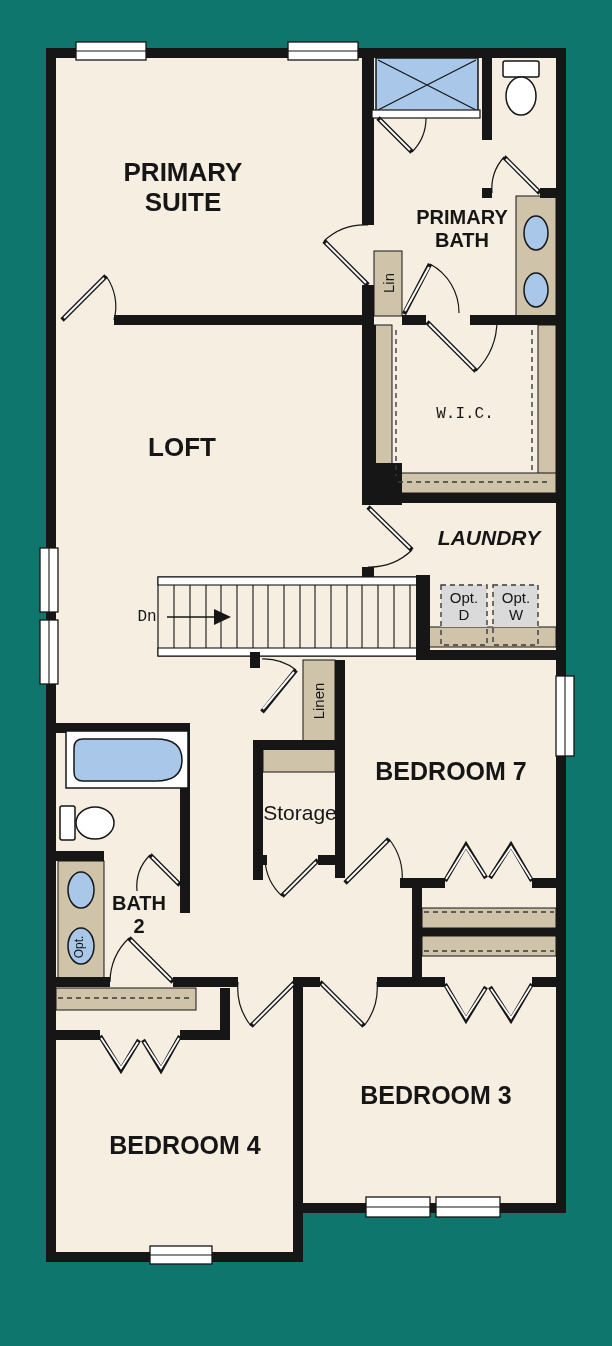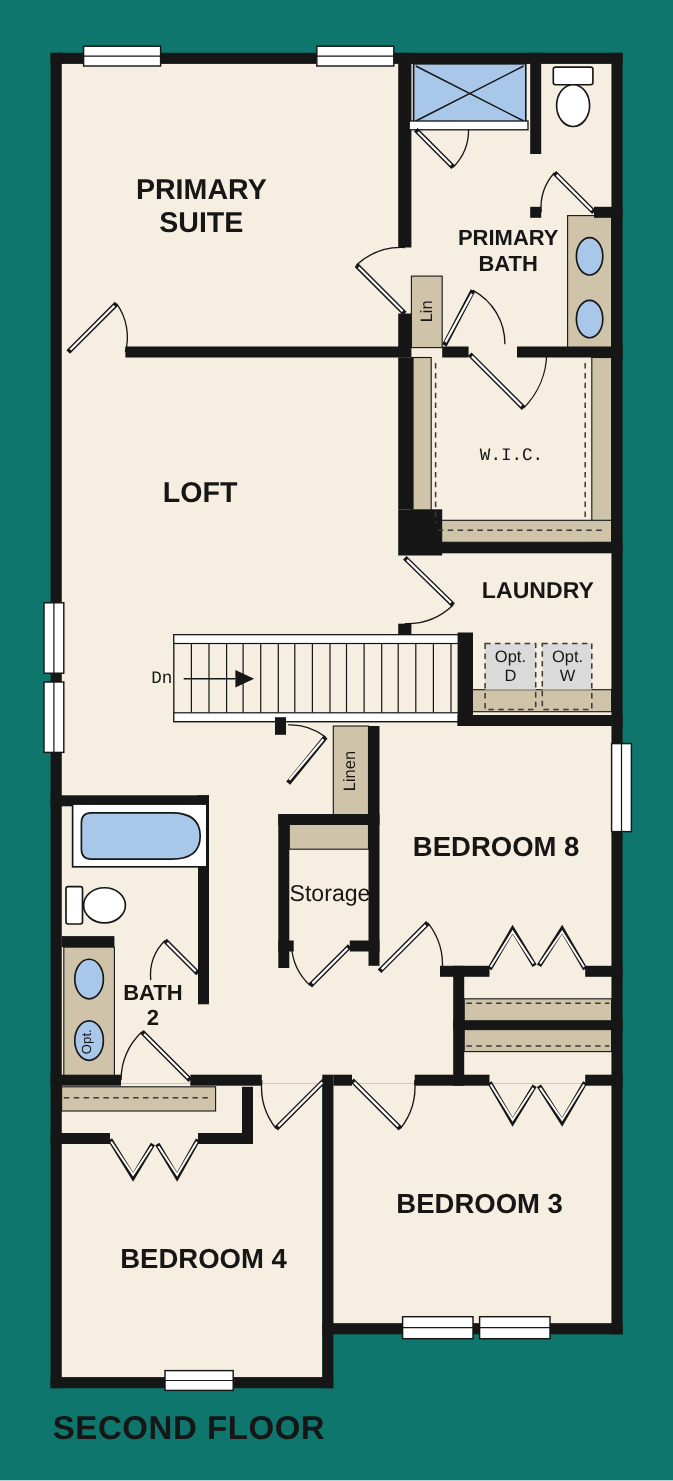--- a/index.html
+++ b/index.html
@@ -23,21 +23,21 @@
   .door-arc{stroke:var(--wall);stroke-width:1.2;fill:none;}
   .leaf-b{stroke:var(--wall);stroke-width:4.6;}
   .leaf-w{stroke:#ffffff;stroke-width:2;}
   .lbl{position:absolute;transform:translate(-50%,-50%);text-align:center;
        color:var(--ink);white-space:nowrap;line-height:1.15;}
   .rot{transform:translate(-50%,-50%) rotate(-90deg);}
   .b{font-weight:bold;}
   .fs26{font-size:26px;line-height:30px;}
   .fs25{font-size:25px;}
   .fs20{font-size:20px;line-height:23px;}
-  .fs21{font-size:21px;}
+  .fs21{font-size:21px;font-style:italic;}
   .fs17{font-size:21px;}
   .fs16{font-size:16px;}
   .fs15{font-size:15px;line-height:17px;}
   .fs12{font-size:12px;}
   .title{position:absolute;left:48px;top:1282px;font-size:30px;font-weight:bold;
          color:var(--ink);letter-spacing:0.5px;}
 </style>
 </head>
 <body>
 
@@ -314,27 +314,26 @@
     <span>Opt.</span><br>
     <span>W</span>
   </div>
 
   <div class="lbl fs16" style="left:147px;top:617px;font-family:Liberation Mono, monospace;">Dn</div>
 
   <div class="lbl fs15 rot" style="left:318px;top:701px;">Linen</div>
 
   <div class="lbl fs17" style="left:300px;top:813px;">Storage</div>
 
-  <div class="lbl b fs25" style="left:451px;top:771px;">BEDROOM 8</div>
+  <div class="lbl b fs25" style="left:451px;top:771px;">BEDROOM 7</div>
 
   <div class="lbl b fs20" style="left:139px;top:915px;">
     <span>BATH</span><br>
     <span>2</span>
   </div>
 
   <div class="lbl fs12 rot" style="left:80px;top:947px;">Opt.</div>
 
   <div class="lbl b fs25" style="left:436px;top:1095px;">BEDROOM 3</div>
 
   <div class="lbl b fs25" style="left:185px;top:1145px;">BEDROOM 4</div>
 
-  <div class="title">SECOND FLOOR</div>
 </div>
 
 </body></html>

